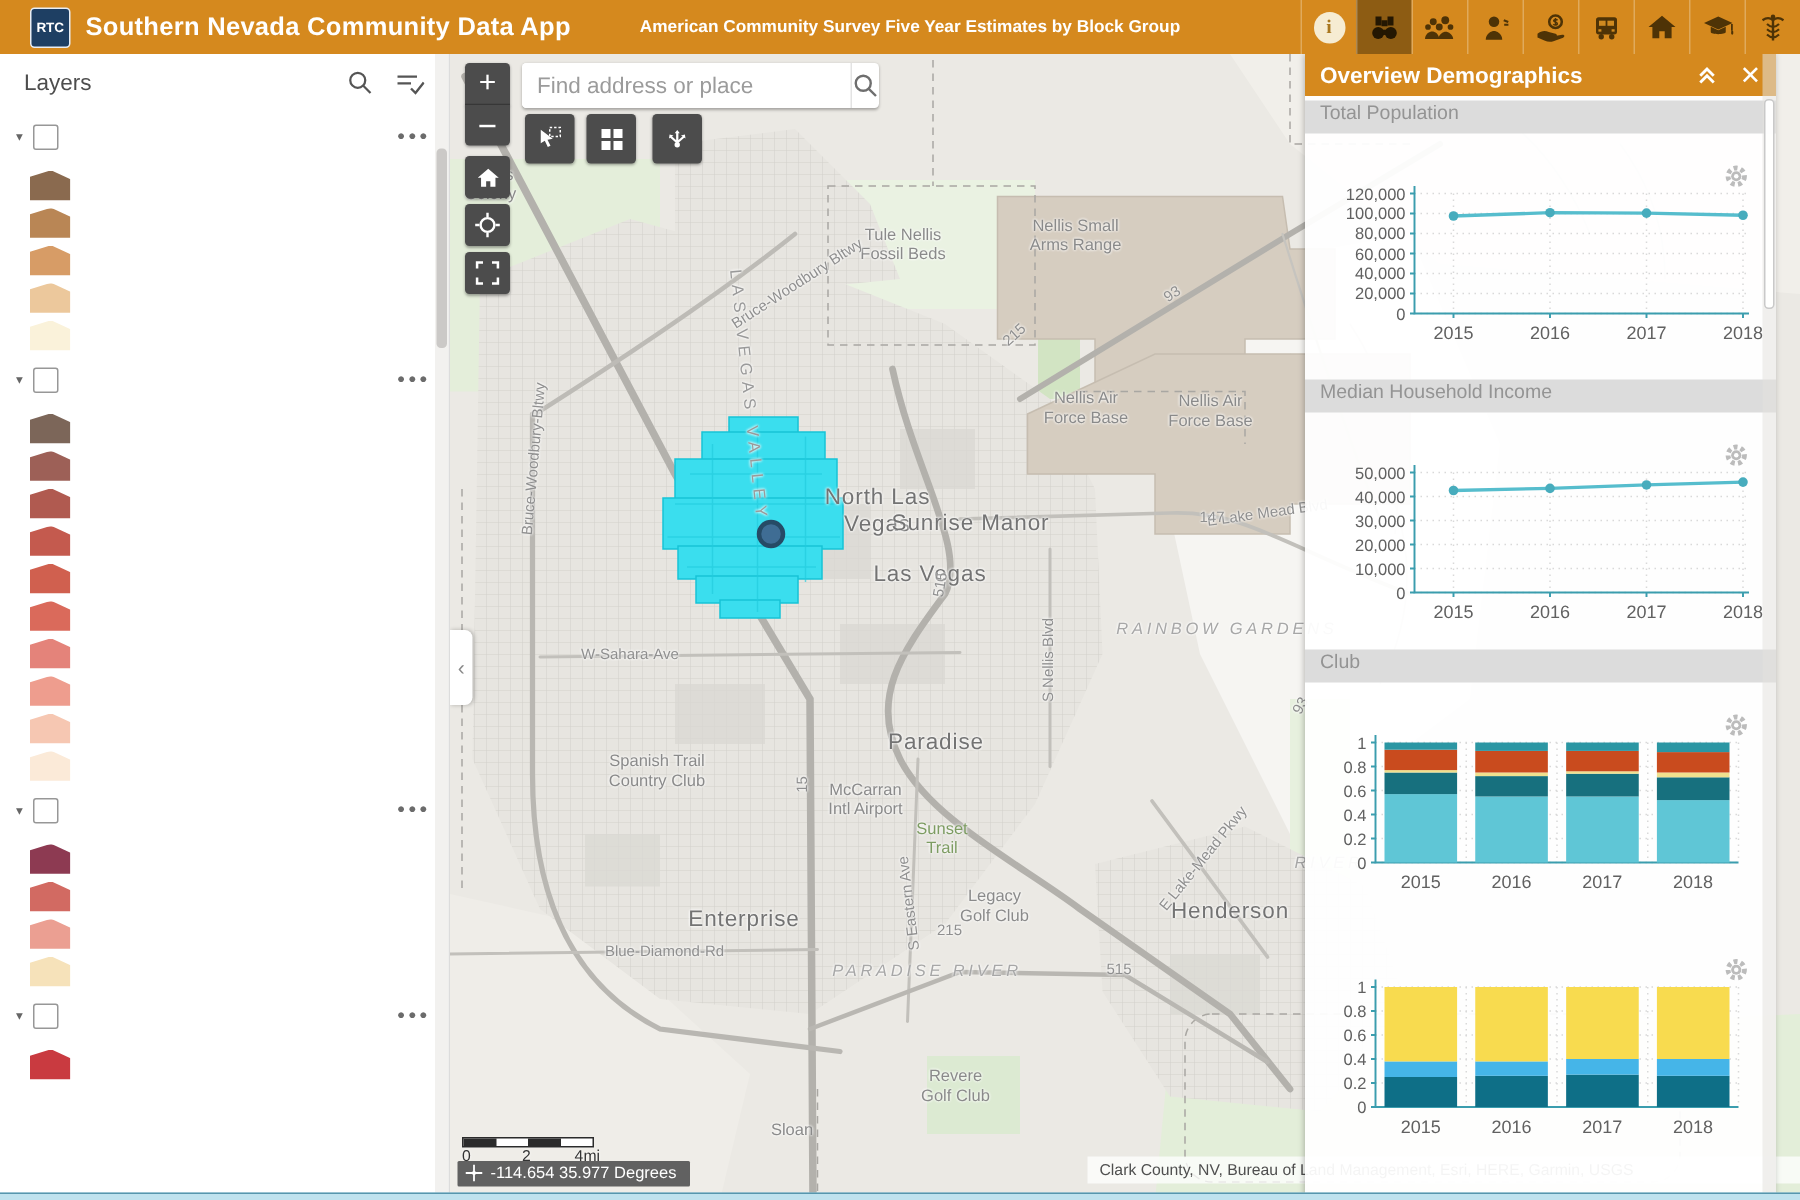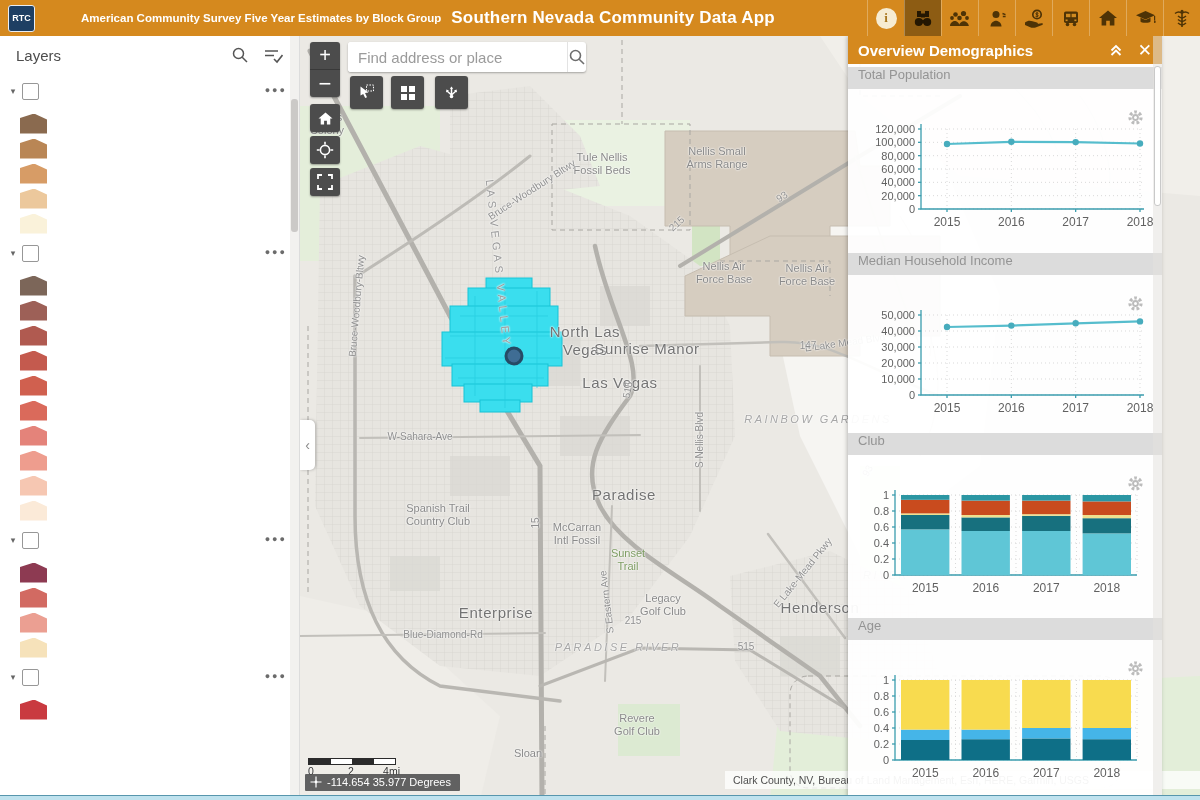--- a/index.html
+++ b/index.html
@@ -1,21 +1,21 @@
 <!DOCTYPE html>
 <html><head>
 <meta charset="utf-8">
 <style>
   html,body{margin:0;padding:0;background:#fff}
   body{width:1200px;height:800px;overflow:hidden;font-family:"Liberation Sans","DejaVu Sans",sans-serif;position:relative}
   #app{position:absolute;inset:0;background:#eceae5}
 
   
   #header{position:absolute;left:0;top:0;width:1200px;height:36px;background:#d5891e;display:flex;align-items:center;z-index:50}
-  #logo{width:25px;height:25px;margin-left:8px;background:#1e3f63;border:1px solid #e9eef4;border-radius:3px;color:#fff;
+  #logo{width:25px;height:25px;margin-left:20px;background:#1e3f63;border:1px solid #e9eef4;border-radius:3px;color:#fff;
         font-size:9px;font-weight:bold;display:flex;align-items:center;justify-content:center;flex:0 0 auto}
   #app-title{color:#fff;font-size:17px;font-weight:bold;margin-left:10px;white-space:nowrap;letter-spacing:.2px}
   #app-subtitle{color:#fff;font-size:11.5px;font-weight:bold;margin-left:46px;white-space:nowrap}
   #header-icons{position:absolute;right:0;top:0;height:36px;display:flex}
   .hicon{width:37px;height:36px;display:flex;align-items:center;justify-content:center;color:#4e3306;cursor:pointer;
          border-left:1px solid rgba(255,255,255,.28);box-sizing:border-box}
   .hicon.active{background:#8d5c13;color:#241702}
   .hicon svg{display:block}
   .info-circle{width:21px;height:21px;border-radius:50%;background:#f6ecd2;color:#a9771f;font-weight:bold;
                font-size:13px;display:flex;align-items:center;justify-content:center;font-family:"Liberation Serif",serif}
@@ -80,21 +80,21 @@
   #scalebar .l0{position:absolute;left:0}
   #scalebar .l2{position:absolute;left:40px}
   #scalebar .l4{position:absolute;right:-4px}
   #coord-badge{position:absolute;left:5px;top:738px;background:rgba(77,77,77,.88);color:#fff;font-size:11px;
                padding:2px 9px 3px 5px;display:flex;align-items:flex-end;border-radius:1px}
   #coord-badge svg{margin-right:5px}
   #attribution{position:absolute;left:425px;top:735px;right:0;height:18px;background:rgba(255,255,255,.75);
                font-size:10.5px;color:#4f4f4f;padding:3px 0 0 8px;white-space:nowrap;overflow:hidden;box-sizing:border-box}
 
   
-  #overview-panel{position:absolute;left:848px;top:36px;width:314px;height:764px;background:rgba(255,255,255,.94);
+  #overview-panel{position:absolute;left:870px;top:36px;width:314px;height:764px;background:rgba(255,255,255,.94);
                   z-index:45;box-shadow:-1px 0 4px rgba(0,0,0,.25);overflow:hidden}
   #op-header{height:28px;background:#d5891e;display:flex;align-items:center;padding:0 10px}
   #op-title{color:#fff;font-size:15px;font-weight:bold;flex:1}
   #op-header .opbtn{color:#fff;margin-left:14px;cursor:pointer;display:flex;align-items:center}
   #op-close{font-size:17px;font-weight:bold;line-height:1}
   .sec-bar{height:22px;background:#dcdcdc;color:#949494;font-size:13px;display:flex;align-items:flex-start;padding-left:10px}
   .sec-bar:first-of-type{margin-top:3px}
   .chart-card{position:relative}
   .chart-card svg{display:block;margin-left:6px}
   .gear{position:absolute;right:18px;top:20px;cursor:pointer}
@@ -108,22 +108,22 @@
 
   #bottom-strip{position:absolute;left:0;bottom:0;width:1200px;height:4px;background:#bfe2ee;border-top:1px solid #5796ad;z-index:60}
 </style>
 </head>
 <body>
 
 <div id="app">
 
   <div id="header">
     <div id="logo">RTC</div>
+    <div id="app-title">Southern Nevada Community Data App</div>
     <div id="app-subtitle">American Community Survey Five Year Estimates by Block Group</div>
-    <div id="app-title">Southern Nevada Community Data App</div>
     <div id="header-icons">
         <div class="hicon">
           <span class="info-circle">i</span>
         </div>
         <div class="hicon active">
           <svg width="20" height="19" viewBox="0 0 20 19" fill="currentColor">
             <rect x="4" y="2" width="4" height="6"></rect>
             <rect x="12" y="2" width="4" height="6"></rect>
             <rect x="8" y="4.5" width="4" height="4"></rect>
             <circle cx="5.8" cy="13" r="4"></circle>
@@ -421,21 +421,21 @@
 Fossil Beds</span>
         <span class="mlabel ml-place" style="left: 417px; top: 122px;">Nellis Small
 Arms Range</span>
         <span class="mlabel ml-place" style="left: 424px; top: 237px;">Nellis Air
 Force Base</span>
         <span class="mlabel ml-place" style="left: 507px; top: 239px;">Nellis Air
 Force Base</span>
         <span class="mlabel ml-place" style="left: 138px; top: 479px;">Spanish Trail
 Country Club</span>
         <span class="mlabel ml-place" style="left: 277px; top: 498px;">McCarran
-Intl Fossil</span>
+Intl Airport</span>
         <span class="mlabel ml-green" style="left: 328px; top: 524px;">Sunset
 Trail</span>
         <span class="mlabel ml-place" style="left: 363px; top: 569px;">Legacy
 Golf Club</span>
         <span class="mlabel ml-place" style="left: 337px; top: 689px;">Revere
 Golf Club</span>
         <span class="mlabel ml-place" style="left: 228px; top: 718px;">Sloan</span>
         <span class="mlabel ml-city" style="left: 285px; top: 305px;">North Las
 Vegas</span>
         <span class="mlabel ml-city" style="left: 347px; top: 313px;">Sunrise Manor</span>
@@ -707,23 +707,20 @@
             <rect x="168.1" y="40.0" width="48.4" height="5.6" fill="#2b96a3"></rect>
             <text class="xlab" x="192.25" y="137" text-anchor="middle">2017</text>
             <rect x="228.6" y="78.4" width="48.4" height="41.6" fill="#5fc6d6"></rect>
             <rect x="228.6" y="63.2" width="48.4" height="15.2" fill="#17707e"></rect>
             <rect x="228.6" y="60.0" width="48.4" height="3.2" fill="#efe08e"></rect>
             <rect x="228.6" y="46.4" width="48.4" height="13.6" fill="#c94b1e"></rect>
             <rect x="228.6" y="40.0" width="48.4" height="6.4" fill="#2b96a3"></rect>
             <text class="xlab" x="252.75" y="137" text-anchor="middle">2018</text>
           </svg>
         </div>
-        <div class="sec-bar">
-          <span>Age</span>
-        </div>
         <div class="chart-card" style="height: 160px;">
           <span class="gear">
             <svg width="17" height="17" viewBox="0 0 17 17">
               <circle cx="8.5" cy="8.5" r="5.5" fill="none" stroke="#bcbcbc" stroke-width="3.2" stroke-dasharray="2.6,2.2"></circle>
               <circle cx="8.5" cy="8.5" r="3.4" fill="#bcbcbc"></circle>
               <circle cx="8.5" cy="8.5" r="1.5" fill="#fff"></circle>
             </svg>
           </span>
     <svg width="300" height="152" viewBox="0 0 300 152">
             <line class="grid" x1="41" y1="120" x2="283" y2="120"></line>

